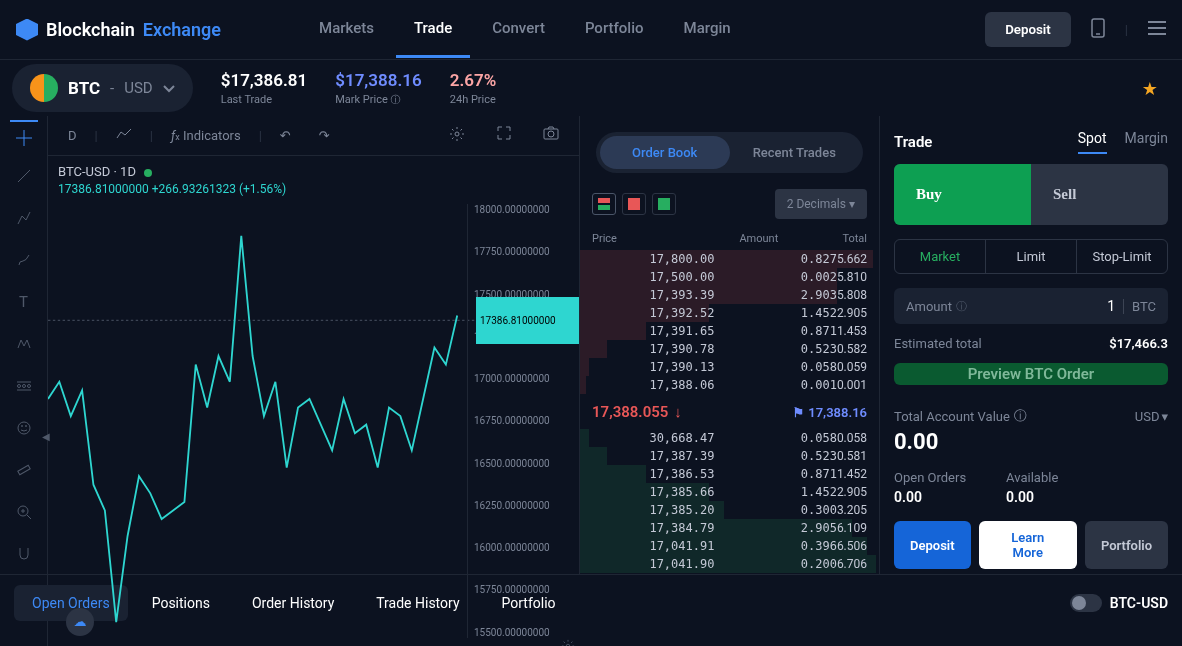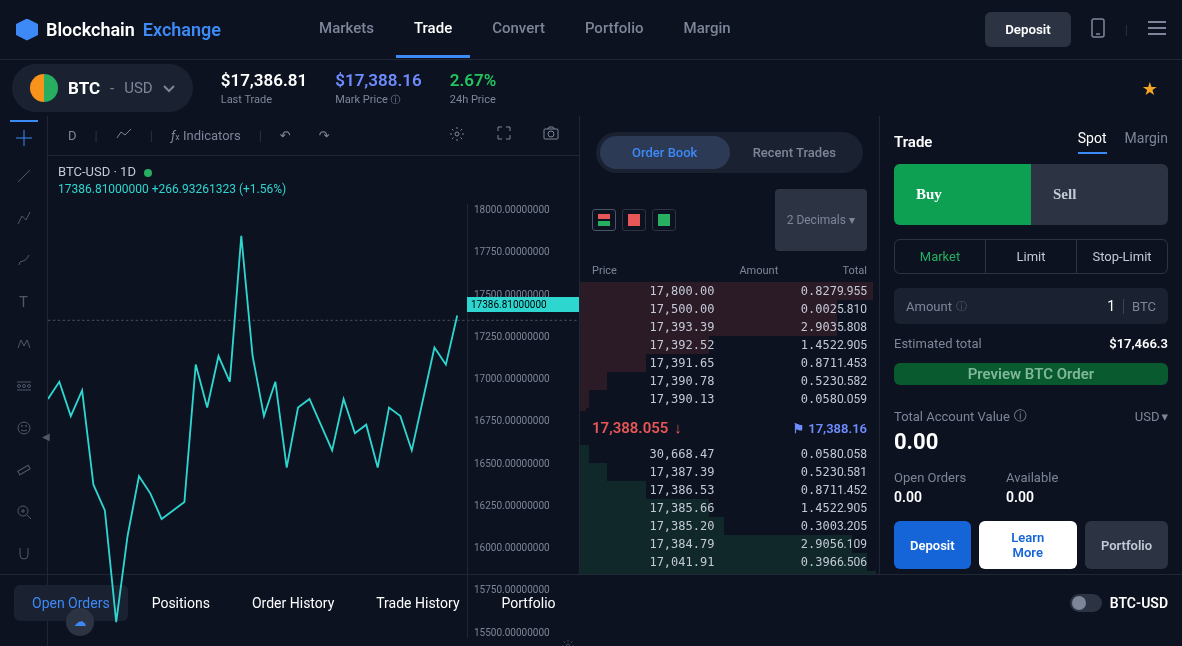--- a/index.html
+++ b/index.html
@@ -22,21 +22,21 @@
 .ticker { display: flex; align-items: center; height: 56px; padding: 0 12px; gap: 28px; }
 .pair-select { display: flex; align-items: center; gap: 10px; background: #1a2232; border-radius: 28px; padding: 10px 18px; }
 .coin-icon { width: 28px; height: 28px; border-radius: 50%; background: linear-gradient(90deg, #f7931a 50%, #27ae60 50%); }
 .pair-base { color: #fff; font-size: 17px; font-weight: 700; }
 .pair-quote { color: #7d8698; font-size: 15px; }
 .stat { display: flex; flex-direction: column; gap: 3px; }
 .stat-v { font-size: 17px; font-weight: 600; }
 .stat-l { font-size: 11px; color: #7d8698; }
 .white-v { color: #fff; }
 .blue-v { color: #6f8cff; }
-.green-v { color: #22c55e; }
+.green-v { color: #fca5a5; }
 .star { margin-left: auto; margin-right: 12px; color: #f5a623; font-size: 18px; }
 
 
 .main { display: flex; height: 458px; }
 .left { flex: 0 0 580px; display: flex; flex-direction: column; border-right: 1px solid #1f2634; }
 .mid { flex: 0 0 300px; border-right: 1px solid #1f2634; display: flex; flex-direction: column; }
 .right { flex: 1; padding: 0 14px; }
 
 
 .chart-wrap { display: flex; flex: 1; }
@@ -47,32 +47,32 @@
 .ctop { height: 40px; display: flex; align-items: center; gap: 8px; padding: 0 10px; border-bottom: 1px solid #1f2634; color: #7d8698; }
 .ctop-btn { padding: 6px 10px; cursor: pointer; border-radius: 4px; font-size: 13px; }
 .ctop-right { margin-left: auto; display: flex; gap: 12px; }
 .cheader { padding: 8px 10px; font-size: 12px; }
 .cheader .sym { color: #c4c9d6; font-size: 13px; }
 .cheader .dot { display: inline-block; width: 8px; height: 8px; background: #27ae60; border-radius: 50%; margin-left: 8px; vertical-align: middle; }
 .cheader .line2 { color: #2ed6d0; margin-top: 3px; }
 .csvg { flex: 1; position: relative; }
 .csvg svg { width: 100%; height: 100%; }
 .ylabels { position: absolute; right: 0; top: 0; bottom: 20px; width: 112px; display: flex; flex-direction: column; justify-content: space-between; font-size: 10px; color: #7d8698; text-align: left; padding-left: 6px; border-left: 1px solid #1f2634; }
-.price-tag { position: absolute; right: 0; top: 93px; background: #2ed6d0; color: #000; font-size: 10px; padding: 2px 4px; width: 112px; }
+.price-tag { position: absolute; right: 0; top: 93px; background: #2ed6d0; color: #000; font-size: 10px; padding: 18px 4px; width: 103px; }
 .xlabels { position: absolute; bottom: 2px; left: 0; right: 96px; display: flex; justify-content: space-around; font-size: 10px; color: #7d8698; }
 .cloud-btn { position: absolute; bottom: 22px; left: 18px; width: 28px; height: 28px; background: #2c3444; border-radius: 50%; display: flex; align-items: center; justify-content: center; color: #3d89f5; }
 
 
 .ob-tabs { display: flex; margin: 16px; background: #1a2232; border-radius: 22px; padding: 4px; }
 .ob-tab { flex: 1; text-align: center; padding: 9px; border-radius: 18px; cursor: pointer; font-size: 13px; font-weight: 500; color: #7d8698; }
 .ob-tab.active { background: #2c3a55; color: #3d89f5; }
 .ob-ctrls { display: flex; align-items: center; padding: 0 12px 8px; gap: 6px; }
 .ob-view { width: 24px; height: 22px; border: 1px solid #2c3444; border-radius: 3px; display: flex; align-items: center; justify-content: center; cursor: pointer; font-size: 10px; }
 .ob-view.active { border-color: #4a5568; }
-.ob-dec { margin-left: auto; background: #2c3444; padding: 24px 12px; border-radius: 4px; font-size: 12px; color: #7d8698; cursor: pointer; }
+.ob-dec { margin-left: auto; background: #2c3444; padding: 8px 12px; border-radius: 4px; font-size: 12px; color: #7d8698; cursor: pointer; }
 .ob-head { display: flex; padding: 5px 12px; font-size: 11px; color: #7d8698; }
 .ob-head span:nth-child(1) { flex: 1.1; }
 .ob-head span:nth-child(2) { flex: 1; text-align: right; }
 .ob-head span:nth-child(3) { flex: 1; text-align: right; }
 .ob-rows { flex: 1; overflow: hidden; }
 .ob-row { display: flex; padding: 2px 12px; font-size: 12px; position: relative; }
 .ob-row span { position: relative; z-index: 1; }
 .ob-row span:nth-child(1) { flex: 1.1; font-family: monospace; }
 .ob-row span:nth-child(2) { flex: 1; text-align: right; font-family: monospace; color: #c4c9d6; }
 .ob-row span:nth-child(3) { flex: 1; text-align: right; font-family: monospace; color: #c4c9d6; }
@@ -353,21 +353,21 @@
     <div class="ob-head">
       <span>Price</span>
       <span>Amount</span>
       <span>Total</span>
     </div>
     <div class="ob-rows" id="asks">
         <div class="ob-row ask">
           <div class="bar" style="width:98%"></div>
           <span>17,800.00</span>
           <span>0.827</span>
-          <span>9.955</span>
+          <span>5.662</span>
         </div>
         <div class="ob-row ask">
           <div class="bar" style="width:86%"></div>
           <span>17,500.00</span>
           <span>0.002</span>
           <span>5.810</span>
         </div>
         <div class="ob-row ask">
           <div class="bar" style="width:86%"></div>
           <span>17,393.39</span>

